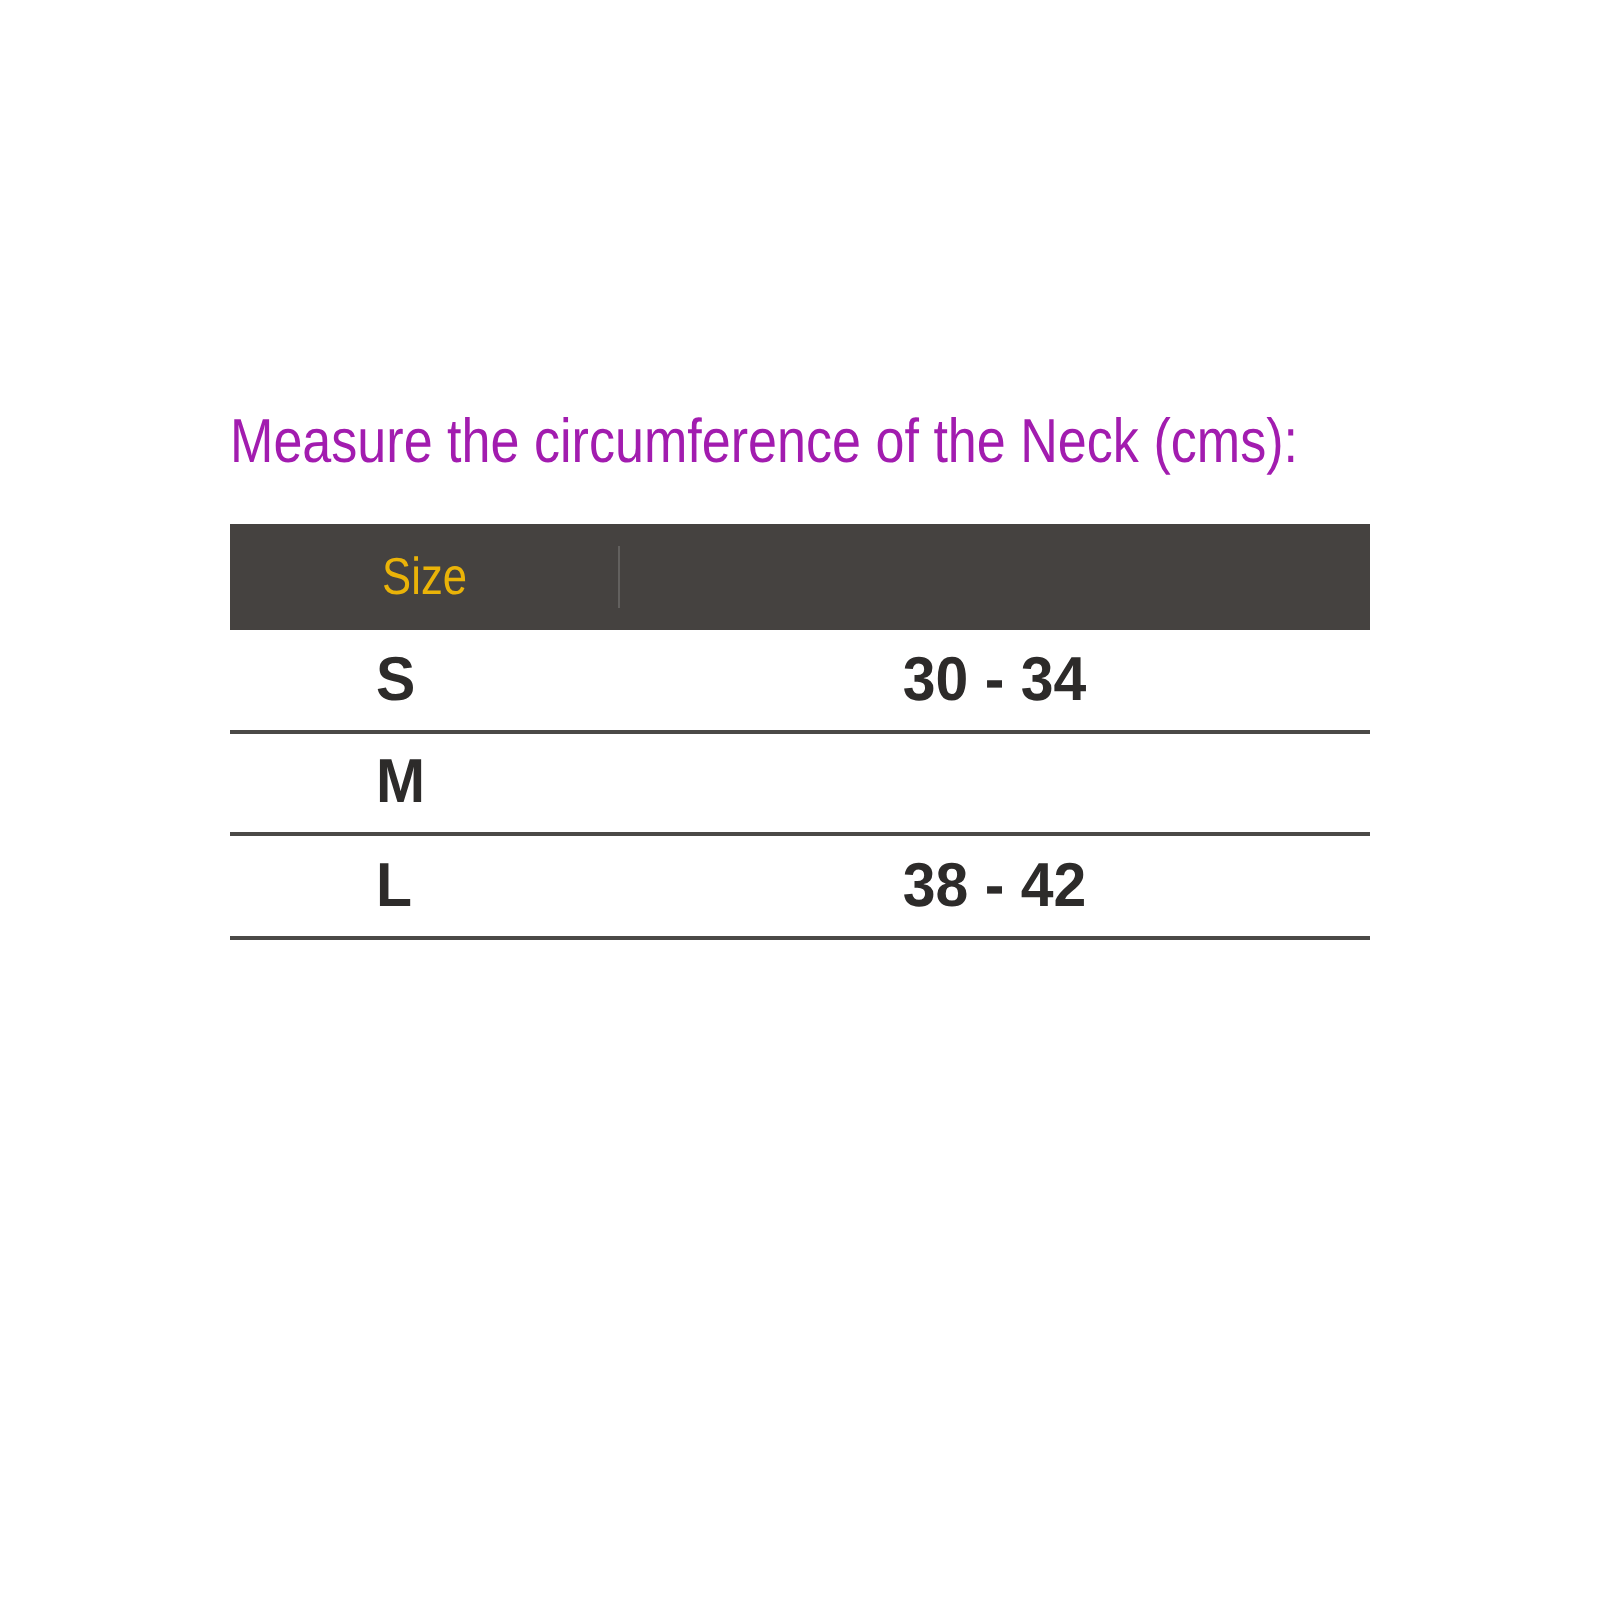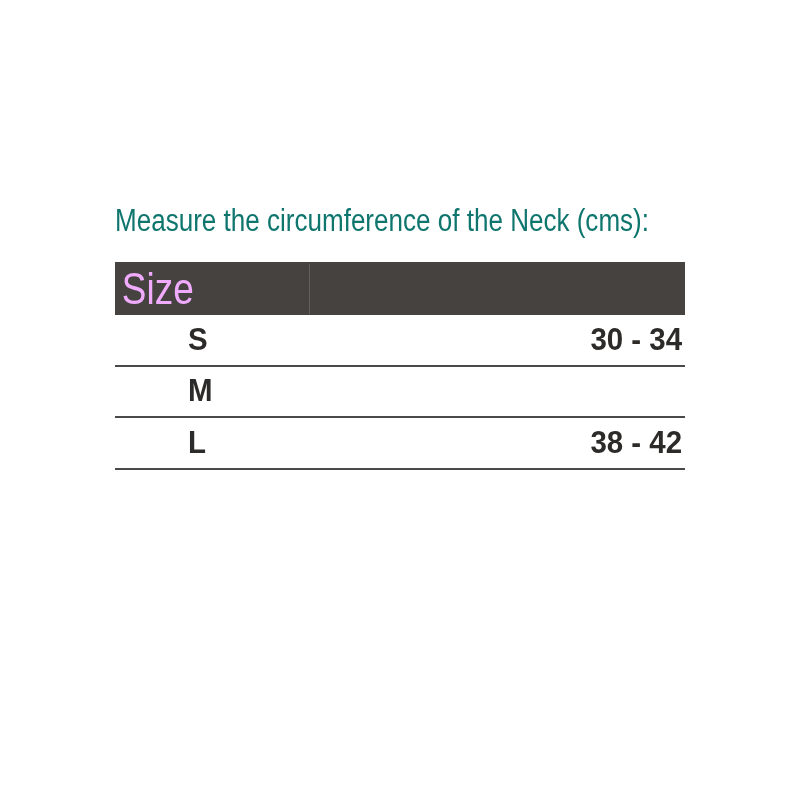--- a/index.html
+++ b/index.html
@@ -12,45 +12,45 @@
     font-family: "Liberation Sans", sans-serif;
   }
   .page-title {
     position: absolute;
     left: 115px;
     top: 200px;
     height: 42px;
     line-height: 42px;
     font-size: 31px;
     font-weight: 400;
-    color: #0f766e;
+    color: #a21caf;
     white-space: nowrap;
   }
   .page-title .condense {
     display: inline-block;
     transform: scaleX(0.84);
     transform-origin: left center;
   }
   .size-table {
     position: absolute;
     left: 115px;
     top: 262px;
     width: 570px;
   }
   .thead {
     display: flex;
     height: 53px;
     background: #454240;
     align-items: center;
   }
   .th {
-    color: #f0abfc;
-    font-size: 44px;
+    color: #eab308;
+    font-size: 26px;
     font-weight: 400;
-    text-align: left;
+    text-align: center;
     white-space: nowrap;
     overflow: visible;
   }
   .th .condense {
     display: inline-block;
     transform: scaleX(0.84);
     transform-origin: center center;
   }
   .col-size  { width: 195px; flex: 0 0 195px; }
   .col-range { width: 375px; flex: 0 0 375px; }
@@ -70,21 +70,21 @@
   .td.col-size {
     text-align: left;
     padding-left: 73px;
     box-sizing: border-box;
   }
   .td.col-size .condense {
     display: inline-block;
     transform: scaleX(0.95);
     transform-origin: left center;
   }
-  .td.col-range { text-align: right; }
+  .td.col-range { text-align: center; }
   .td.col-range .condense {
     display: inline-block;
     transform: scaleX(0.95);
     transform-origin: center center;
   }
 </style>
 </head>
 <body>
 
 <div class="sheet">

